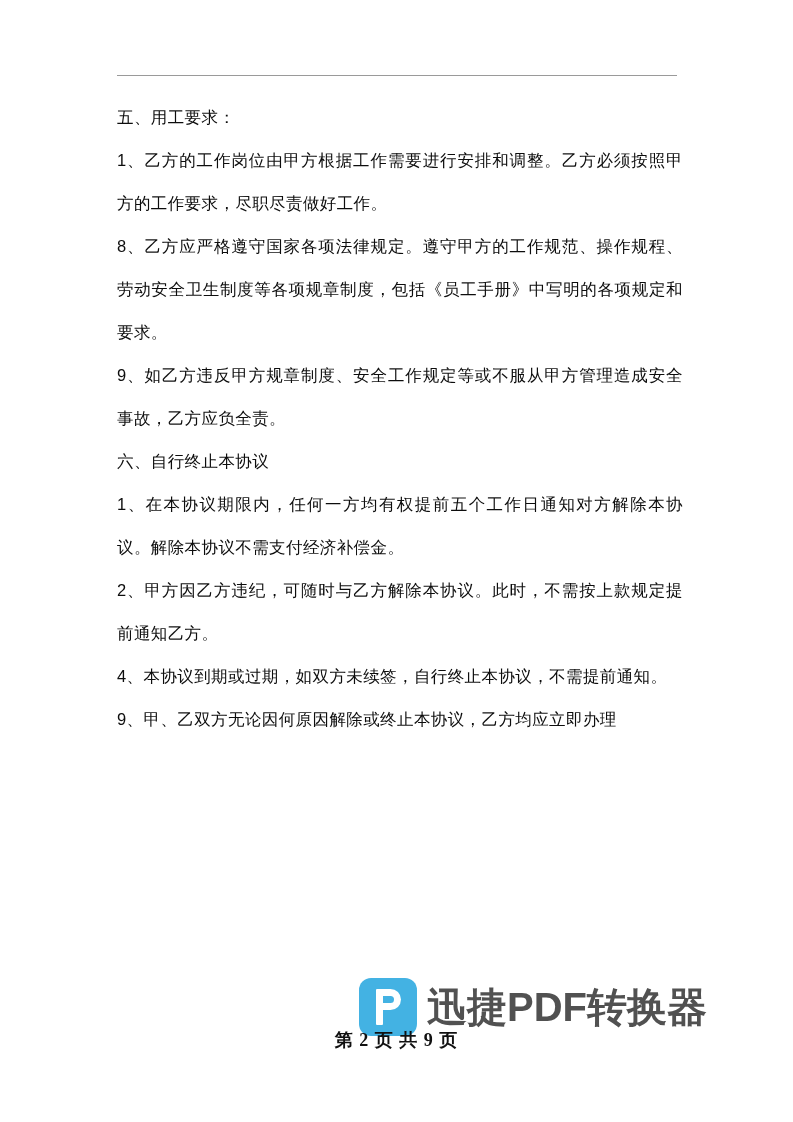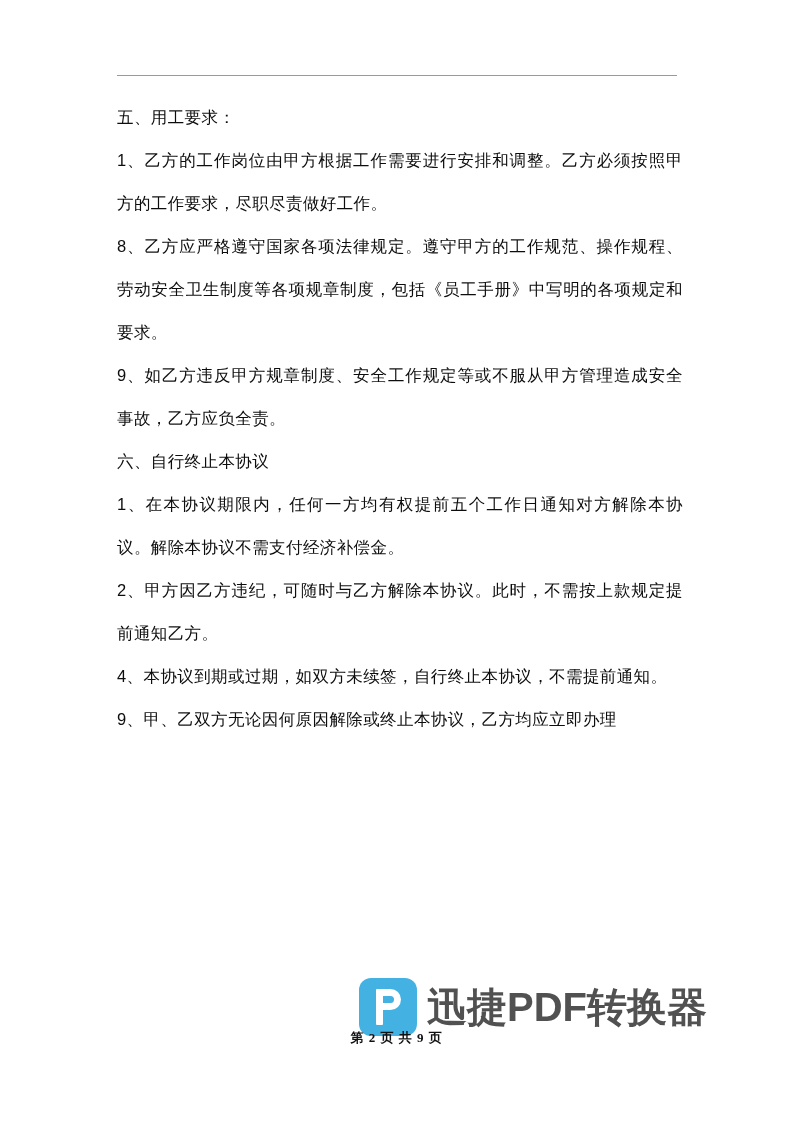--- a/index.html
+++ b/index.html
@@ -45,21 +45,21 @@
     white-space: pre-wrap;
   }
   .footer {
     position: absolute;
     left: 0;
     top: 1028px;
     width: 793px;
     text-align: center;
   }
   .footer-text {
-    font-size: 13px;
+    font-size: 18px;
     font-weight: bold;
     color: #111;
     letter-spacing: 1px;
     font-family: "Liberation Serif", serif;
   }
   .watermark {
     position: absolute;
     left: 359px;
     top: 978px;
     display: flex;

